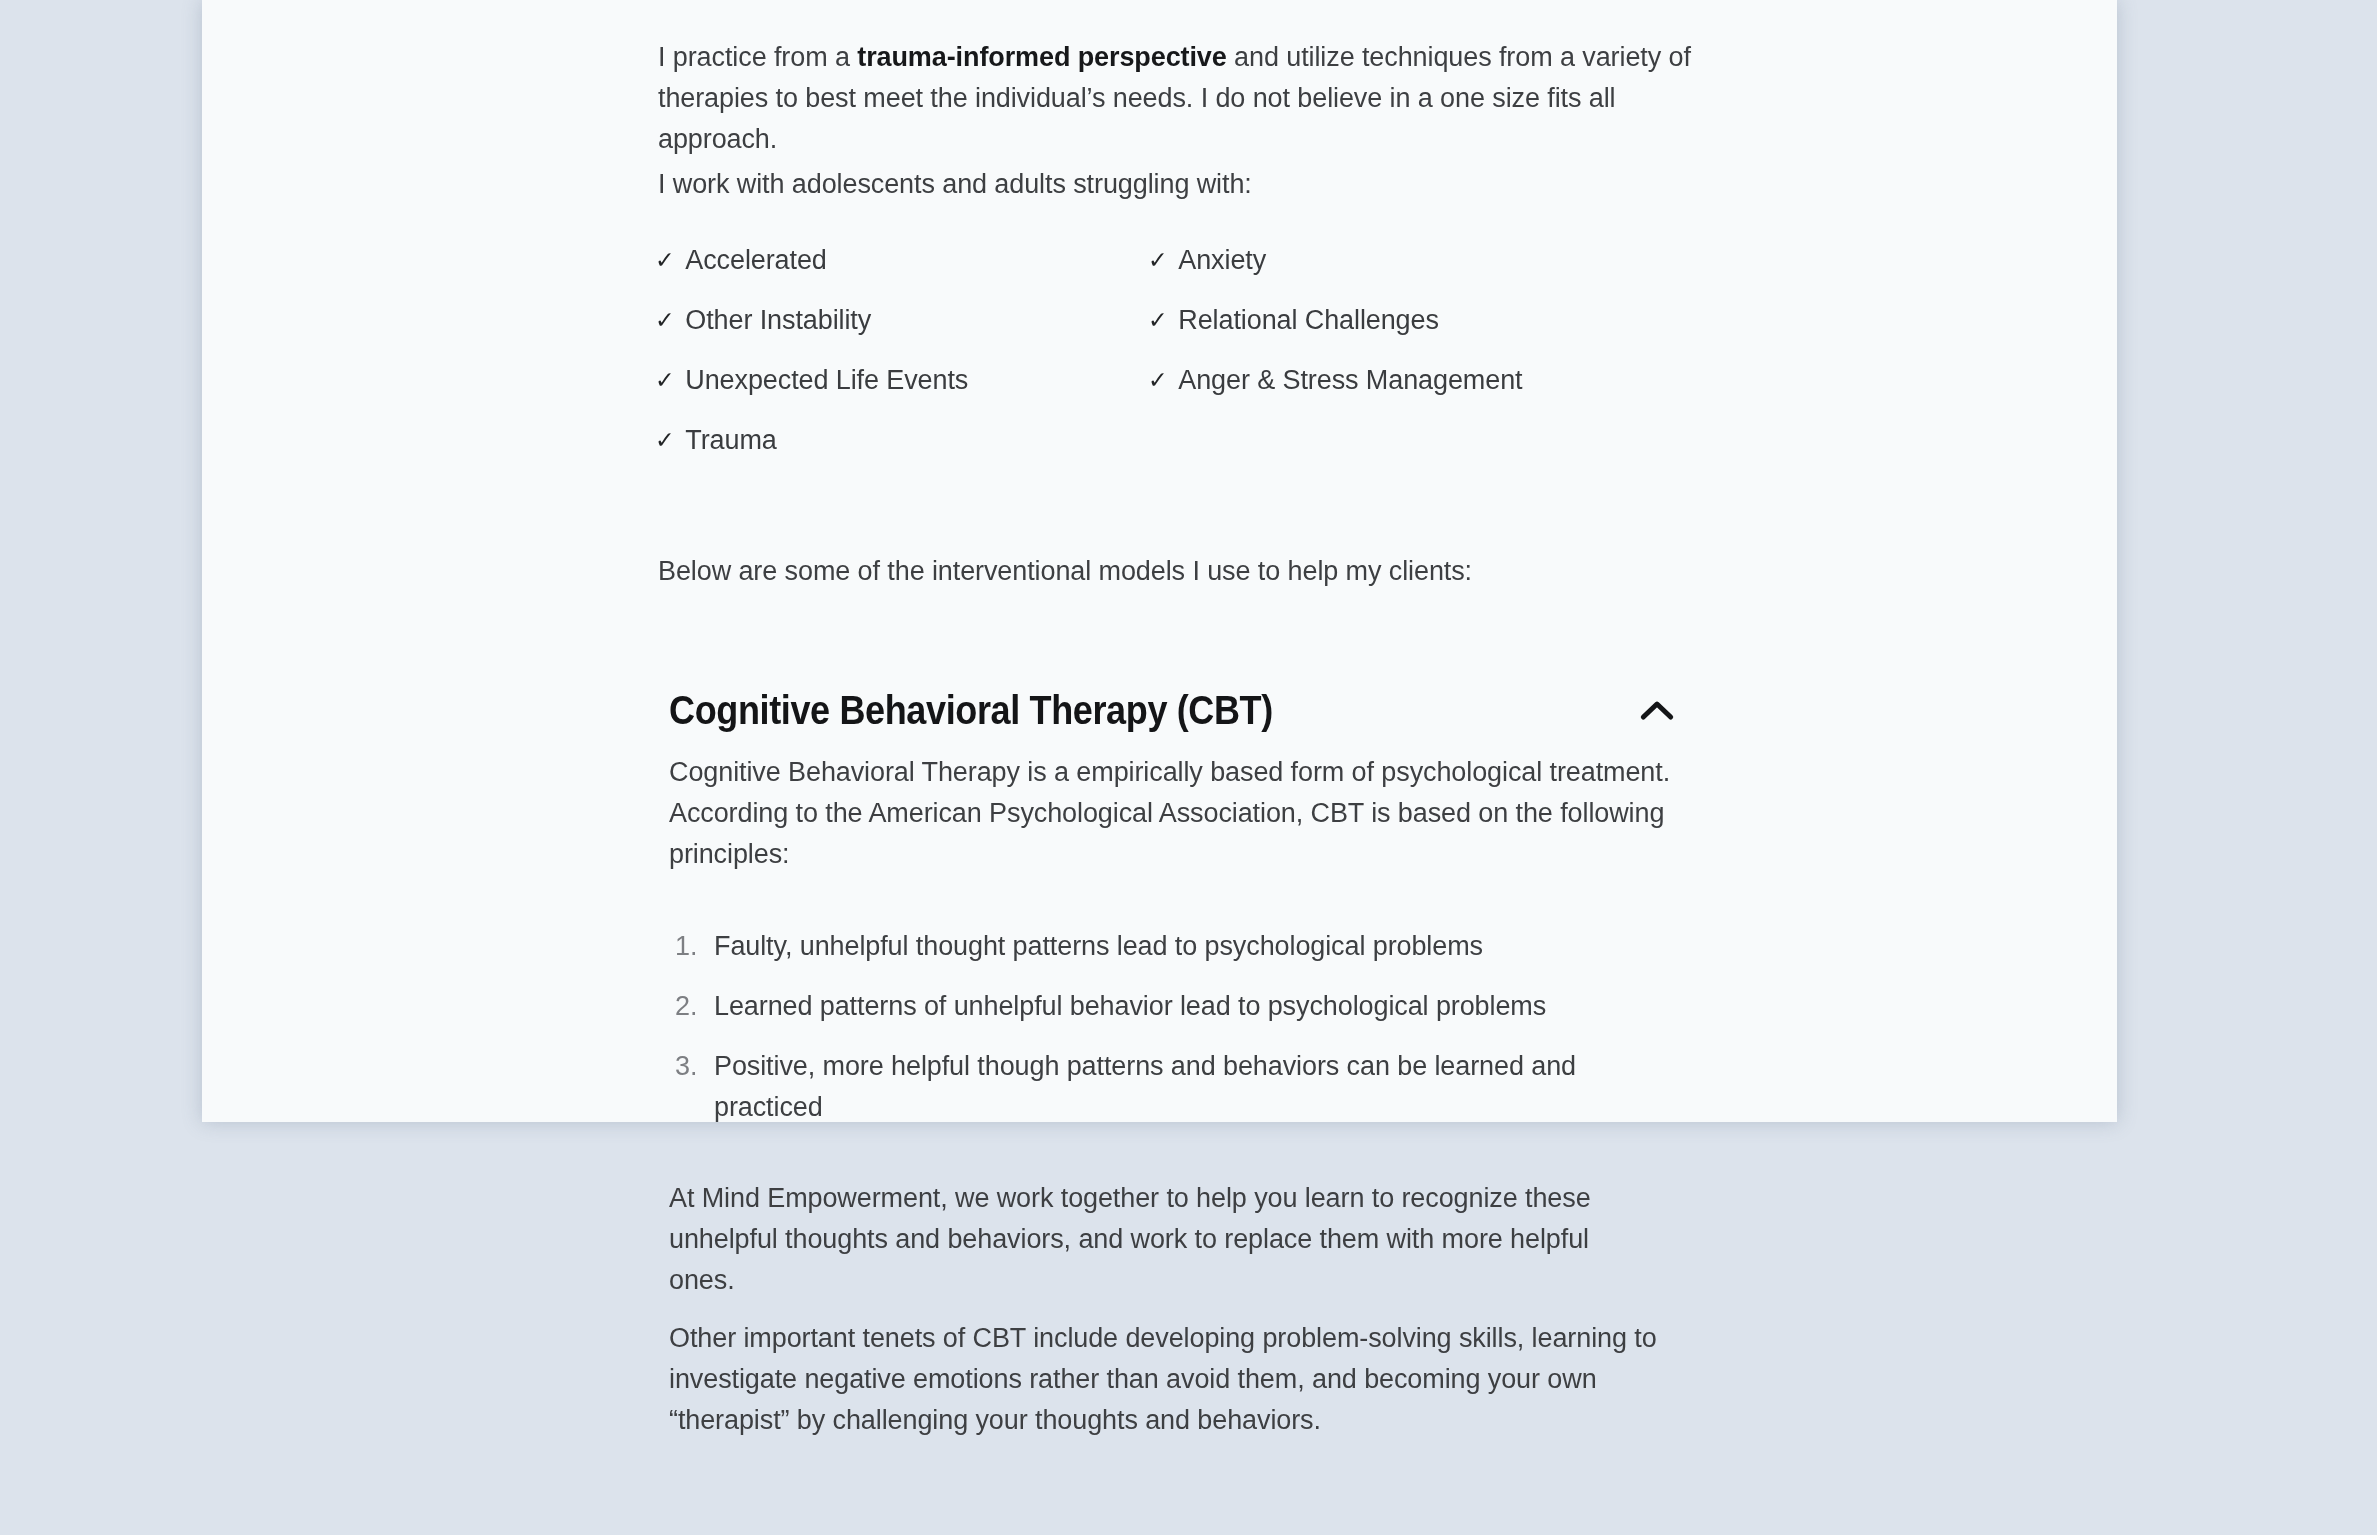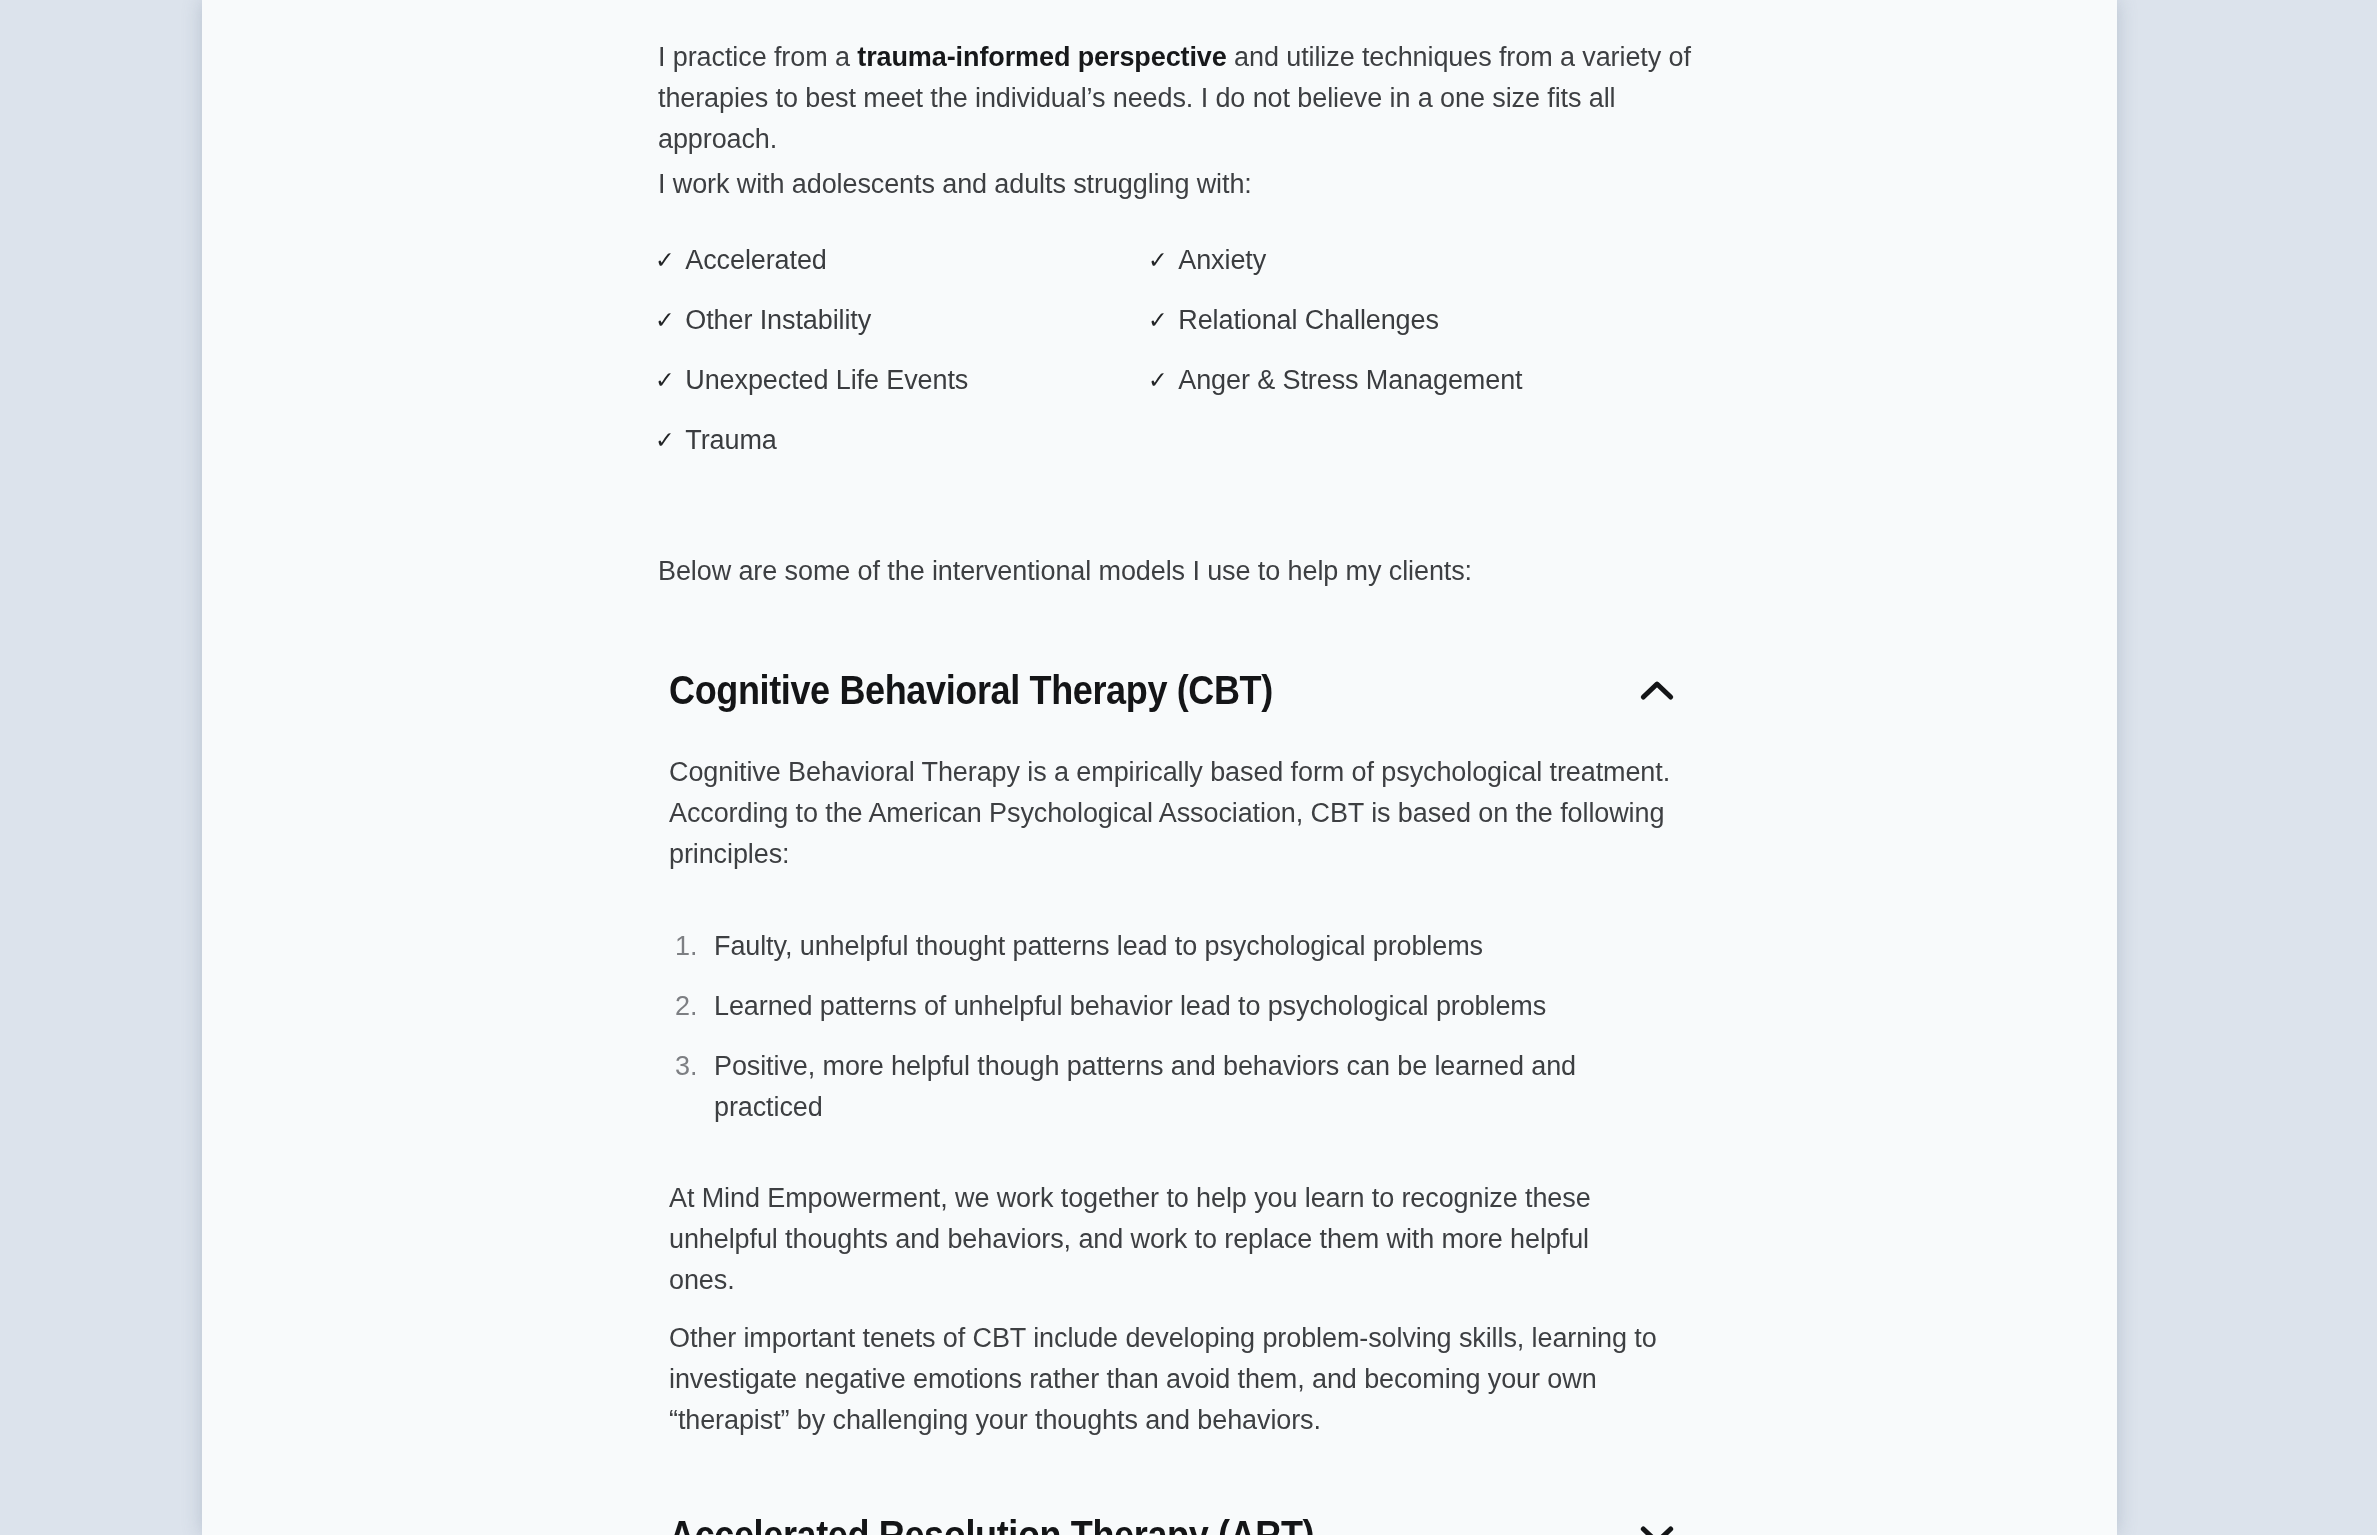--- a/index.html
+++ b/index.html
@@ -12,21 +12,21 @@
     position: relative;
     overflow: hidden;
     background: #dce3ec;
     font-family: "Liberation Sans", sans-serif;
   }
   .content {
     position: absolute;
     left: 202px;
     top: 0;
     width: 1915px;
-    height: 1535px;
+    height: 1122px;
     background: #f8fafb;
     box-shadow: 0 0 18.5px rgba(96, 112, 140, 0.30);
   }
   .para {
     position: absolute;
     margin: 0;
     font-size: 27px;
     line-height: 41px;
     letter-spacing: -0.1px;
     color: #3d3f42;
@@ -69,20 +69,21 @@
 
   .acc-header {
     position: absolute;
     left: 467px;
     width: 1006px;
     height: 50px;
     display: flex;
     align-items: center;
     justify-content: space-between;
     cursor: pointer;
+    margin-top: 20px;
   }
   .acc-header.cbt { top: 665px; }
   .acc-header.art { top: 1510px; }
   .acc-title {
     margin: 0;
     font-size: 40px;
     font-weight: 700;
     color: #141517;
     letter-spacing: -0.4px;
     white-space: nowrap;

